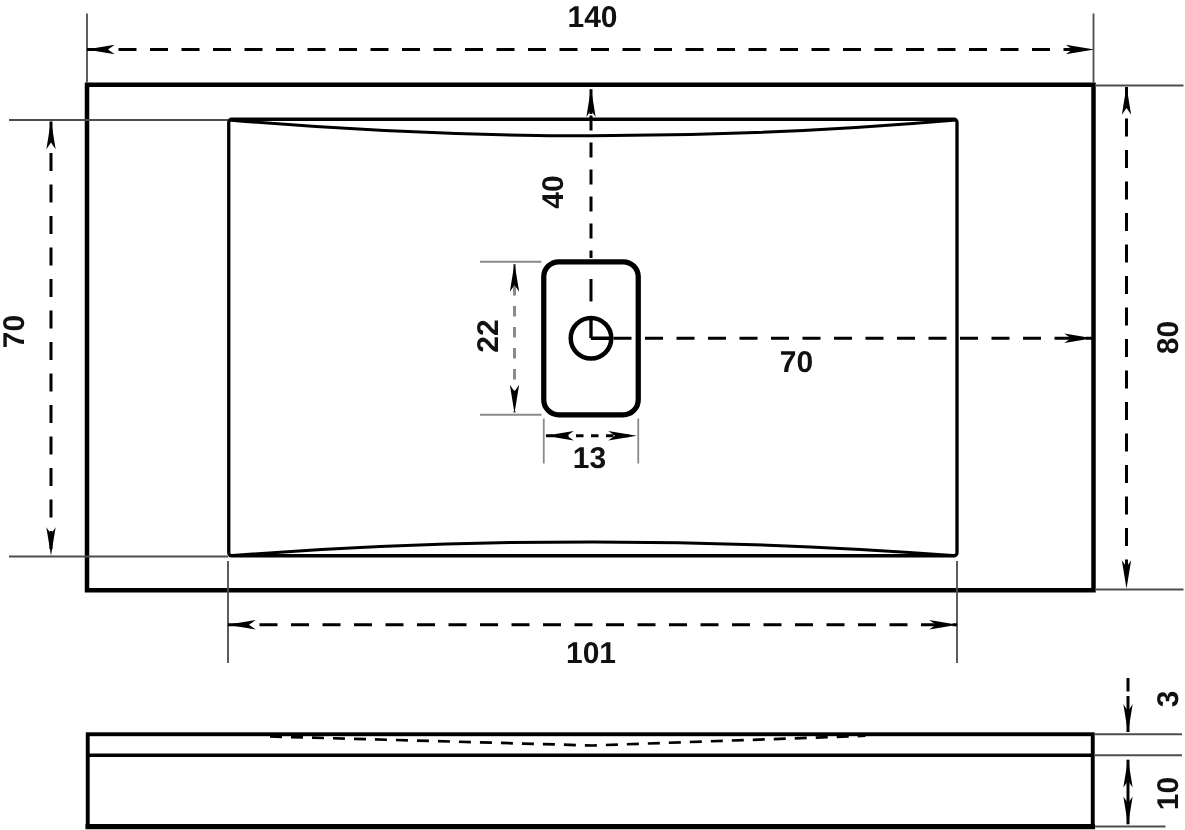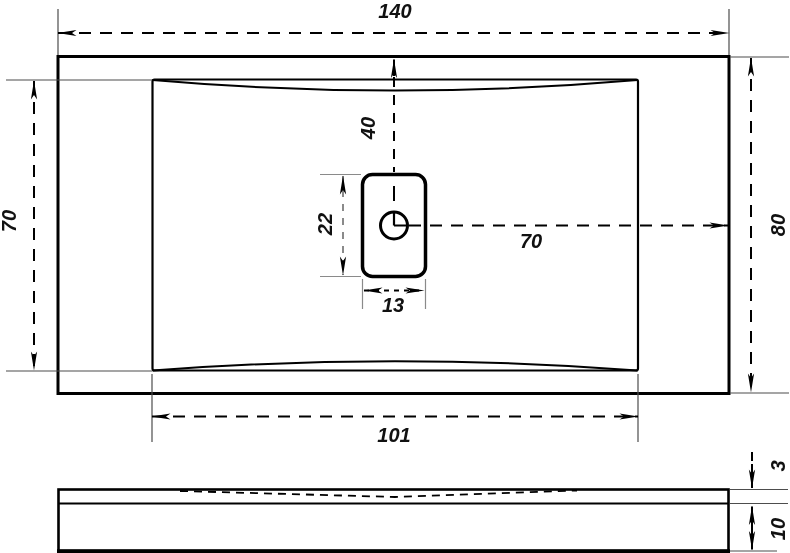--- a/index.html
+++ b/index.html
@@ -8,21 +8,20 @@
     background: #ffffff;
     width: 790px;
     height: 553px;
     overflow: hidden;
   }
   .canvas {
     position: relative;
     width: 790px;
     height: 435px;
     background: #ffffff;
-    font-style: italic;
   }
   svg { display: block; }
   .dim-label {
     font-family: "Liberation Sans", "DejaVu Sans", sans-serif;
     font-weight: bold;
     font-size: 20px;
     fill: #111111;
   }
   .thick   { stroke: #000000; fill: none; }
   .ext     { stroke: #4d4d4d; stroke-width: 1.2; fill: none; }

